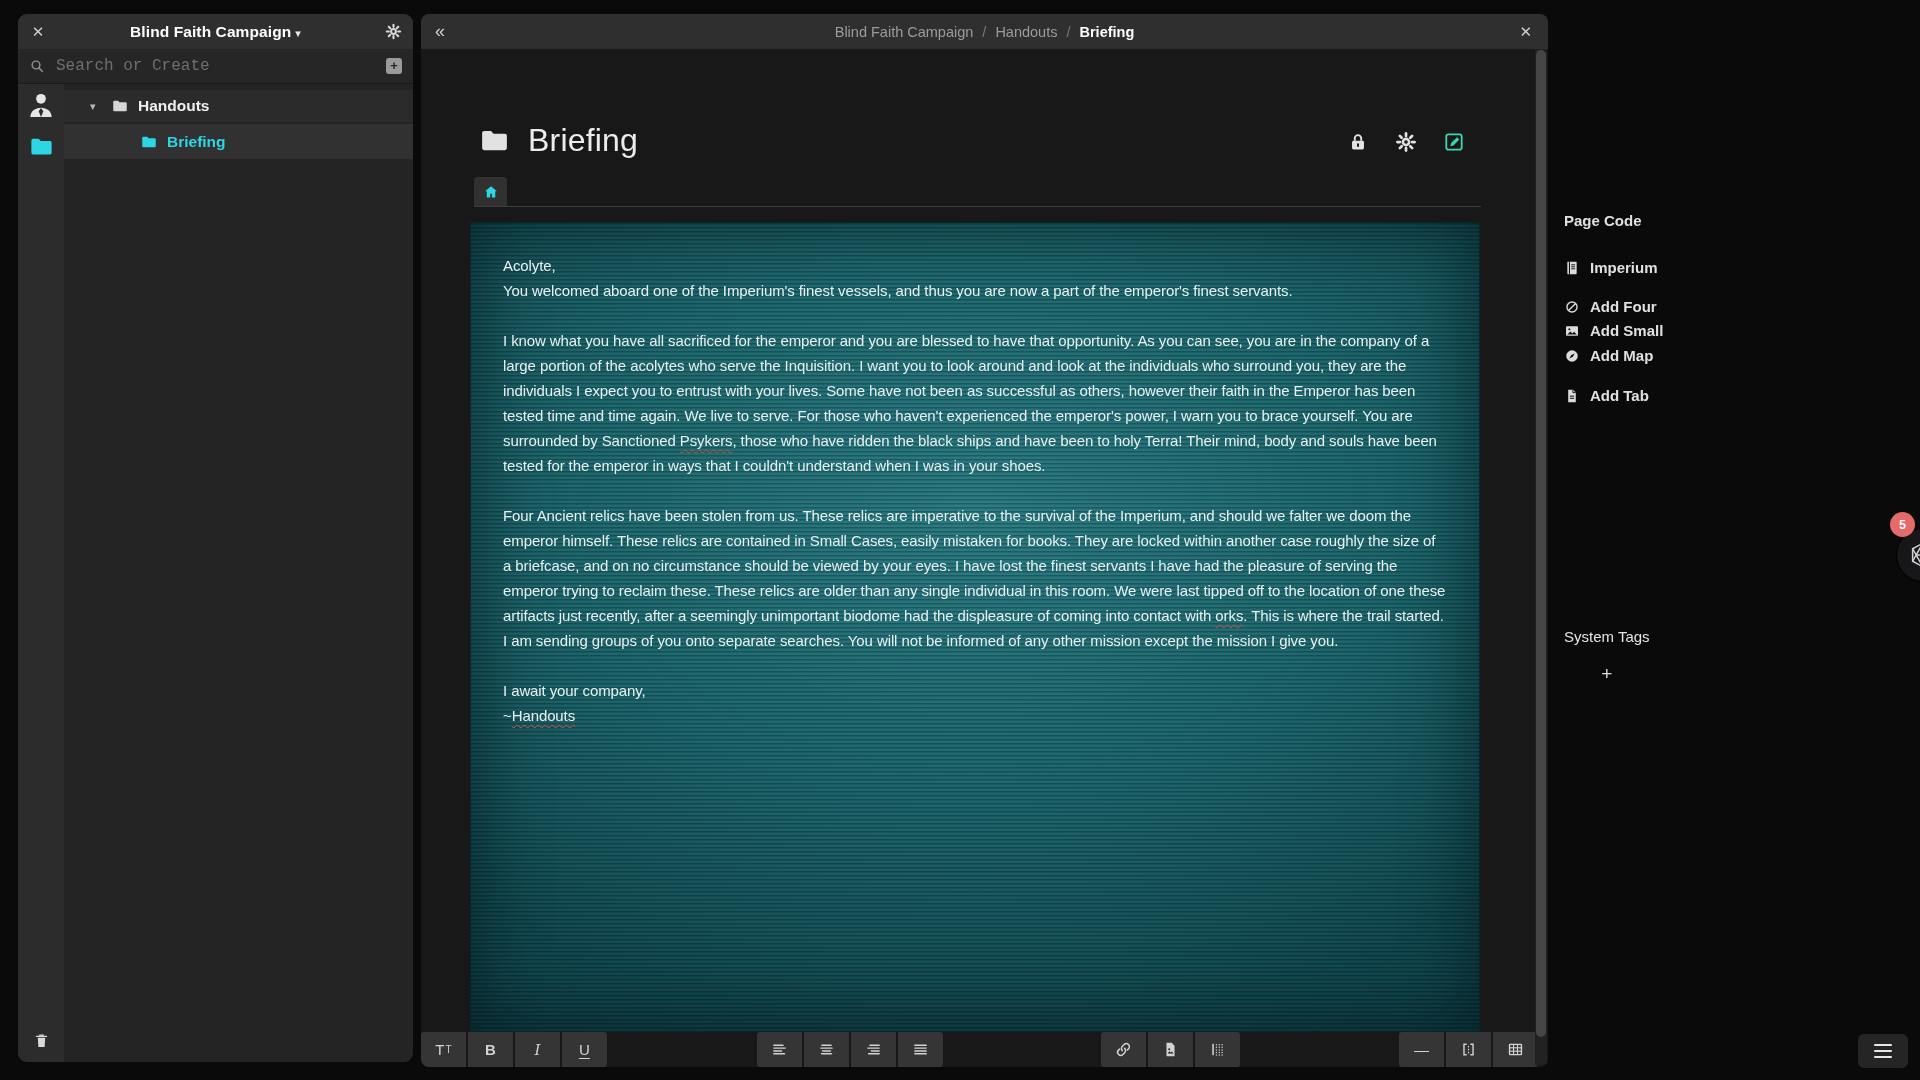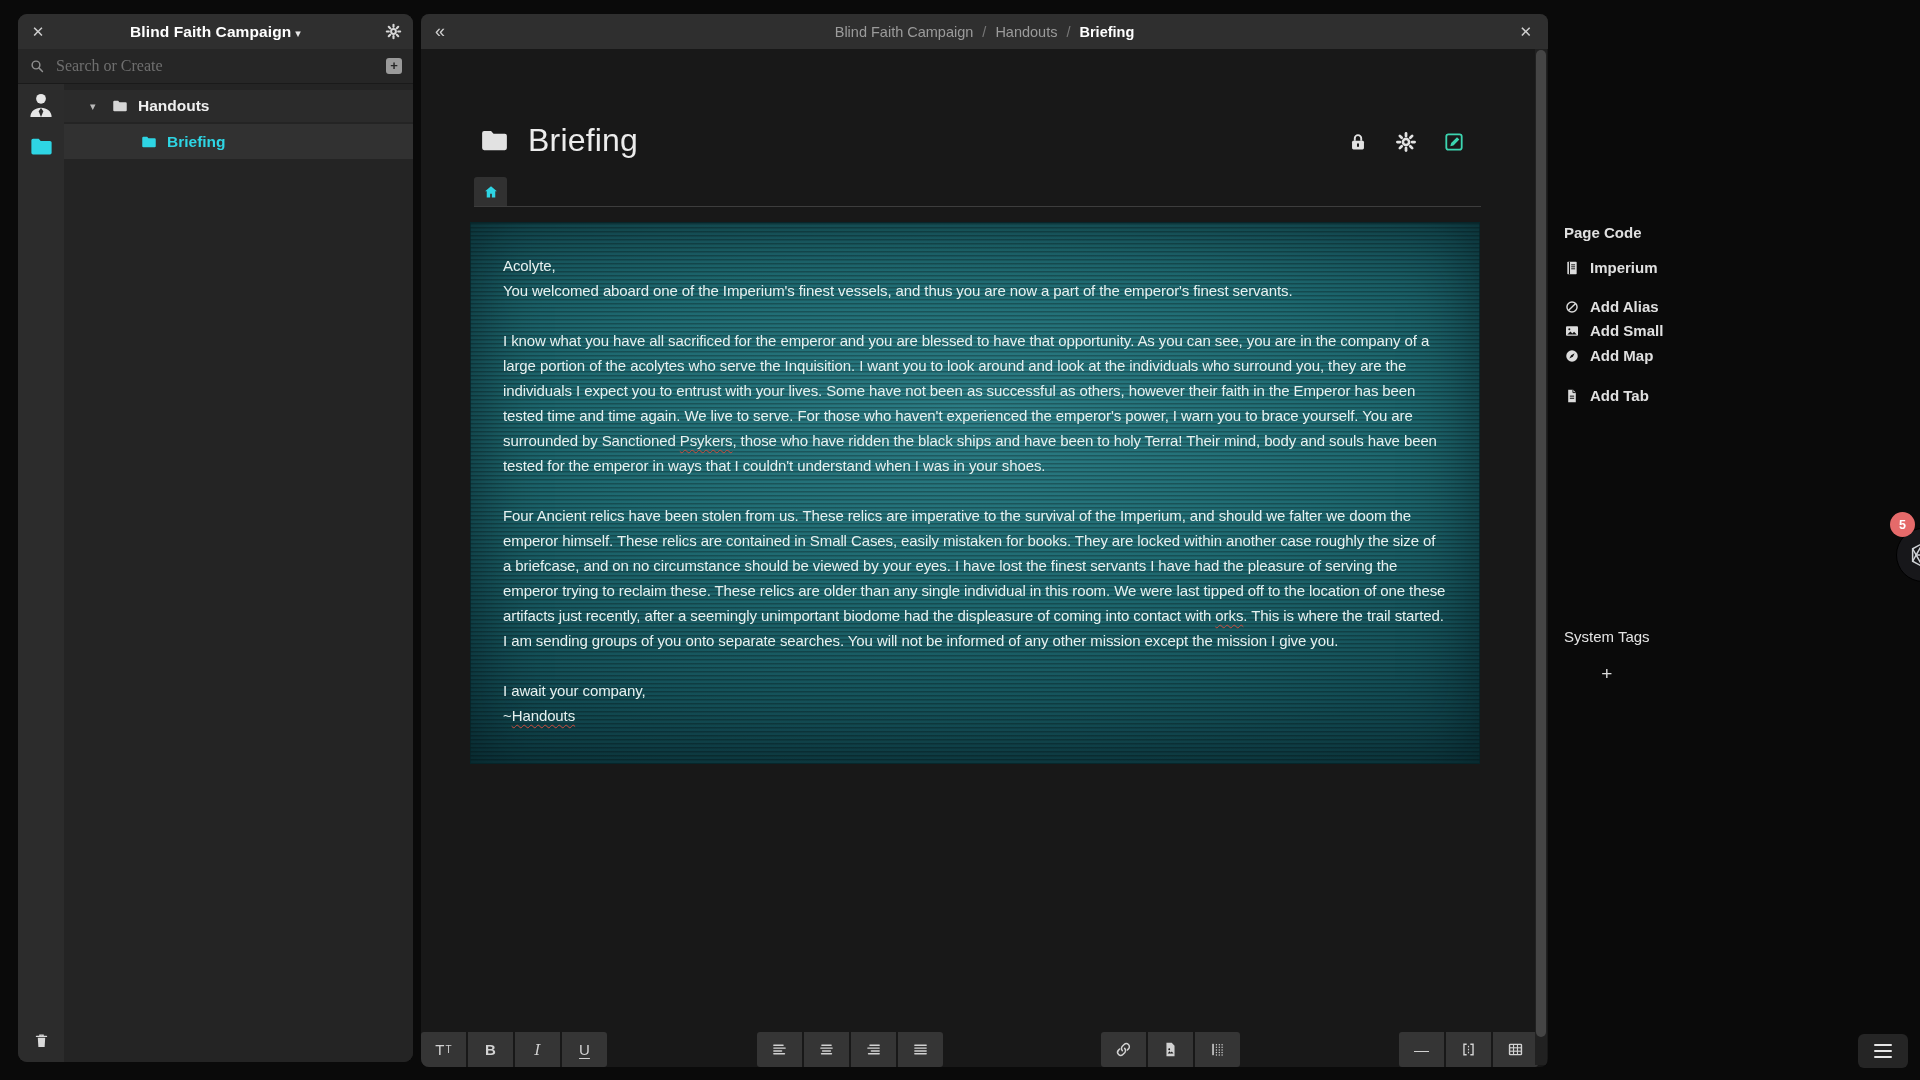--- a/index.html
+++ b/index.html
@@ -10,21 +10,21 @@
 
   
   #sidebar{position:absolute;left:18px;top:14px;width:395px;height:1048px;background:#242424;border-radius:9px;display:flex;flex-direction:column;overflow:hidden;}
   .sb-header{height:35px;background:#2f2f2f;display:flex;align-items:center;flex:0 0 auto;}
   .sb-close{width:40px;text-align:center;color:#cfcfcf;font-size:15px;cursor:default;}
   .sb-title{flex:1;text-align:center;color:#fff;font-weight:bold;font-size:15.5px;letter-spacing:.1px;}
   .sb-title .caret{font-size:11px;color:#e8e8e8;margin-left:4px;}
   .sb-gear{width:40px;display:flex;justify-content:center;color:#d8d8d8;font-size:17px;}
   .sb-search{height:34px;background:#262626;border-bottom:1px solid #1a1a1a;display:flex;align-items:center;padding:0 11px;gap:9px;flex:0 0 auto;}
   .sb-search .mag{color:#8f8f8f;font-size:16px;}
-  .sb-search input{flex:1;background:transparent;border:none;outline:none;color:#f0abfc;font-size:16px;font-family:Liberation Serif, serif;}
+  .sb-search input{flex:1;background:transparent;border:none;outline:none;color:#f0abfc;font-size:16px;font-family:Liberation Mono, monospace;}
   .sb-search input::placeholder{color:#6f6f6f;}
   .plusbox{width:16px;height:16px;background:#9a9a9a;border-radius:3px;color:#262626;font-size:13px;font-weight:bold;line-height:16px;text-align:center;}
   .sb-body{flex:1;display:flex;min-height:0;}
   .rail{width:46px;background:#2c2c2c;display:flex;flex-direction:column;align-items:center;padding-top:6px;position:relative;flex:0 0 auto;}
   .rail .av{font-size:30px;color:#e6e6e6;}
   .rail .fold{font-size:27px;color:#2ed5e4;margin-top:13px;}
   .rail .trash{position:absolute;bottom:13px;font-size:17px;color:#d9d9d9;}
   .tree{flex:1;background:#242424;padding-top:6px;}
   .tree-row{display:flex;align-items:center;font-size:15.5px;font-weight:600;}
   .row-handouts{height:32px;background:#2b2b2b;padding-left:26px;gap:9px;color:#efefef;}
@@ -48,21 +48,21 @@
   .title-fold{font-size:33px;color:#e2e2e2;}
   .page-title{font-size:32px;font-weight:500;color:#ececec;letter-spacing:.2px;}
   .title-actions{position:absolute;top:117px;left:926px;display:flex;gap:26px;align-items:center;}
   .title-actions .ta{font-size:22px;color:#e2e2e2;}
   .title-actions .ta.edit{color:#3cd5b0;}
 
   .tab-bar{position:absolute;left:53px;right:67px;top:162px;height:30px;border-bottom:1px solid #3d3d3d;}
   .tab-home{position:absolute;left:0;bottom:0;width:33px;height:29px;background:#313131;border-radius:3px 3px 0 0;display:flex;align-items:center;justify-content:center;}
   .tab-home .ic{font-size:16px;color:#2ed5e4;}
 
-  .document{position:absolute;left:49px;top:208px;width:1010px;height:542px;box-sizing:border-box;
+  .document{position:absolute;left:49px;top:208px;width:1010px;height:810px;box-sizing:border-box;
     padding:30px 32px;border:1px solid rgba(5,30,34,.8);
     background:
       repeating-linear-gradient(180deg, rgba(0,0,0,.26) 0px, rgba(0,0,0,.26) 1px, rgba(0,0,0,0) 2px, rgba(0,0,0,0) 4px),
       radial-gradient(115% 95% at 50% 36%, #2c7d85 0%, #1e6970 34%, #124a52 66%, #0b353c 100%);
     box-shadow:inset 0 0 70px rgba(0,10,12,.55);
     overflow:hidden;}
   .document p{margin:0 0 25px;line-height:25px;font-size:15px;letter-spacing:-.1px;color:#e7f1f0;white-space:pre-line;}
   .sq{text-decoration:underline;text-decoration-style:wavy;text-decoration-color:#cc4b3d;text-decoration-thickness:1px;text-underline-offset:3px;}
   .caret-bar{display:inline-block;width:1.5px;height:17px;background:#f2f7f7;vertical-align:-3px;}
 
@@ -75,21 +75,21 @@
   .tb.bold{font-weight:bold;}
   .tb.ital{font-family:"DejaVu Serif","Liberation Serif",serif;font-style:italic;}
   .tb.und{text-decoration:underline;text-underline-offset:2.5px;}
   .tt-big{font-size:15px;}
   .tt-small{font-size:10px;margin-left:1px;}
   #tg1{left:0px;} #tg2{left:336px;} #tg3{left:680px;} #tg4{left:978px;}
 
   
   .rp{position:absolute;left:1564px;color:#e0e0e0;font-size:15px;font-weight:600;display:flex;align-items:center;gap:10px;}
   .rp .ic{font-size:16px;color:#dcdcdc;}
-  #rp-header{top:224px;text-align:right;}
+  #rp-header{top:212px;text-align:right;}
   #rp-reformat{top:259px;}
   #rp-alias{top:298px;}
   #rp-banner{top:322px;}
   #rp-map{top:347px;}
   #rp-tab{top:387px;}
   #rp-systags{top:628px;gap:18px;font-weight:400;color:#e4e4e4;flex-direction:column;}
   #rp-systags .plus{font-size:19px;color:#dadada;font-weight:400;}
   .notif-badge{position:absolute;left:1890px;top:512px;width:25px;height:25px;border-radius:50%;background:#e56a6a;color:#fff;
     font-size:12.5px;font-weight:bold;display:flex;align-items:center;justify-content:center;z-index:3;}
   .float-dice{position:absolute;left:1896px;top:528px;width:52px;height:52px;border-radius:50%;background:#17171a;border:1px solid #000;
@@ -469,21 +469,21 @@
         </svg>
       </span>
     <span>Imperium</span>
   </div>
   <div class="rp" id="rp-alias">
     <span>
         <svg class="ic" viewBox="0 0 24 24" width="16" height="16">
           <use href="#i-eyeslash"></use>
         </svg>
       </span>
-    <span>Add Alias</span>
+    <span>Add Four</span>
   </div>
   <div class="rp" id="rp-banner">
     <span>
         <svg class="ic" viewBox="0 0 24 24" width="16" height="16">
           <use href="#i-image"></use>
         </svg>
       </span>
     <span>Add Small</span>
   </div>
   <div class="rp" id="rp-map">

